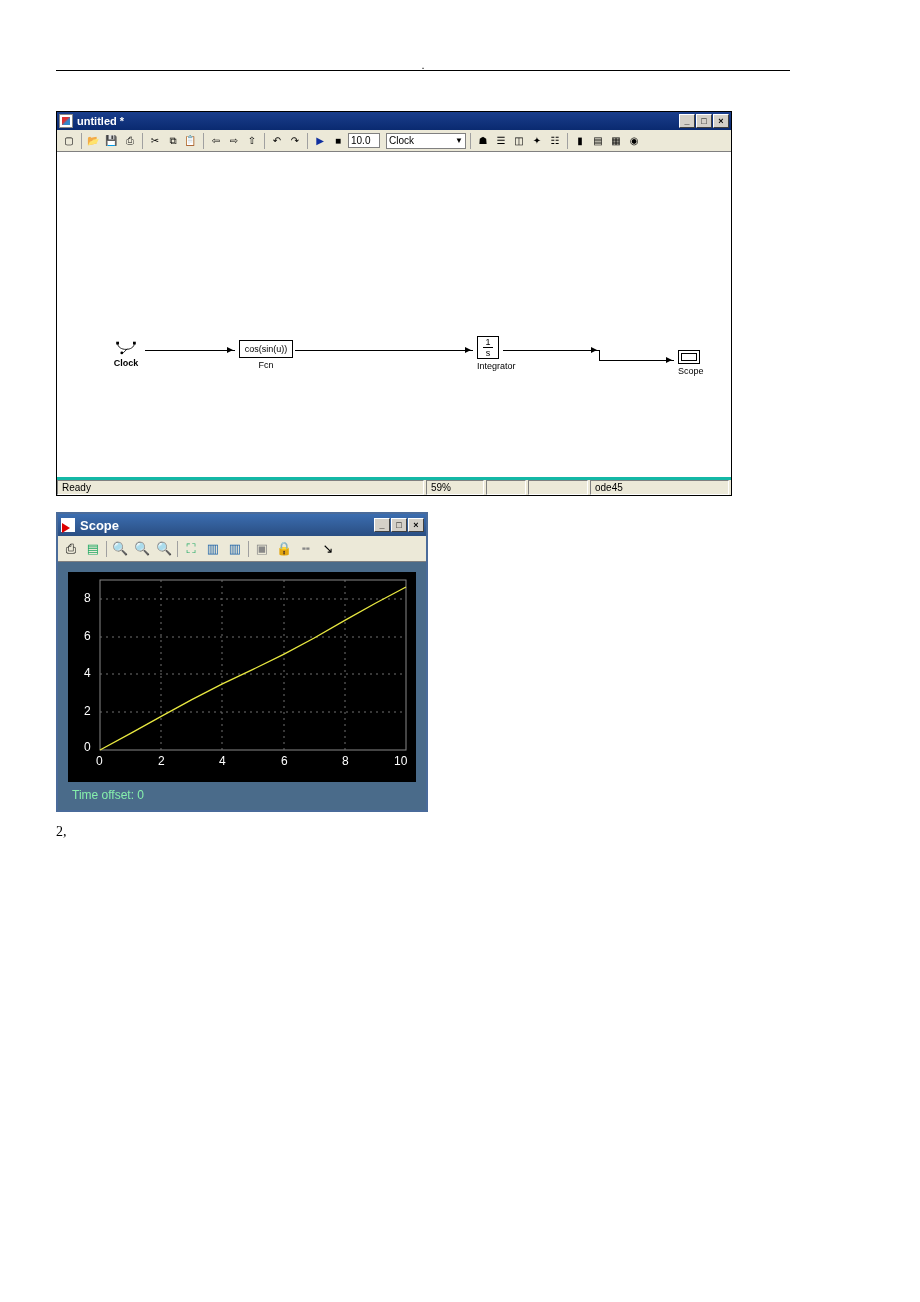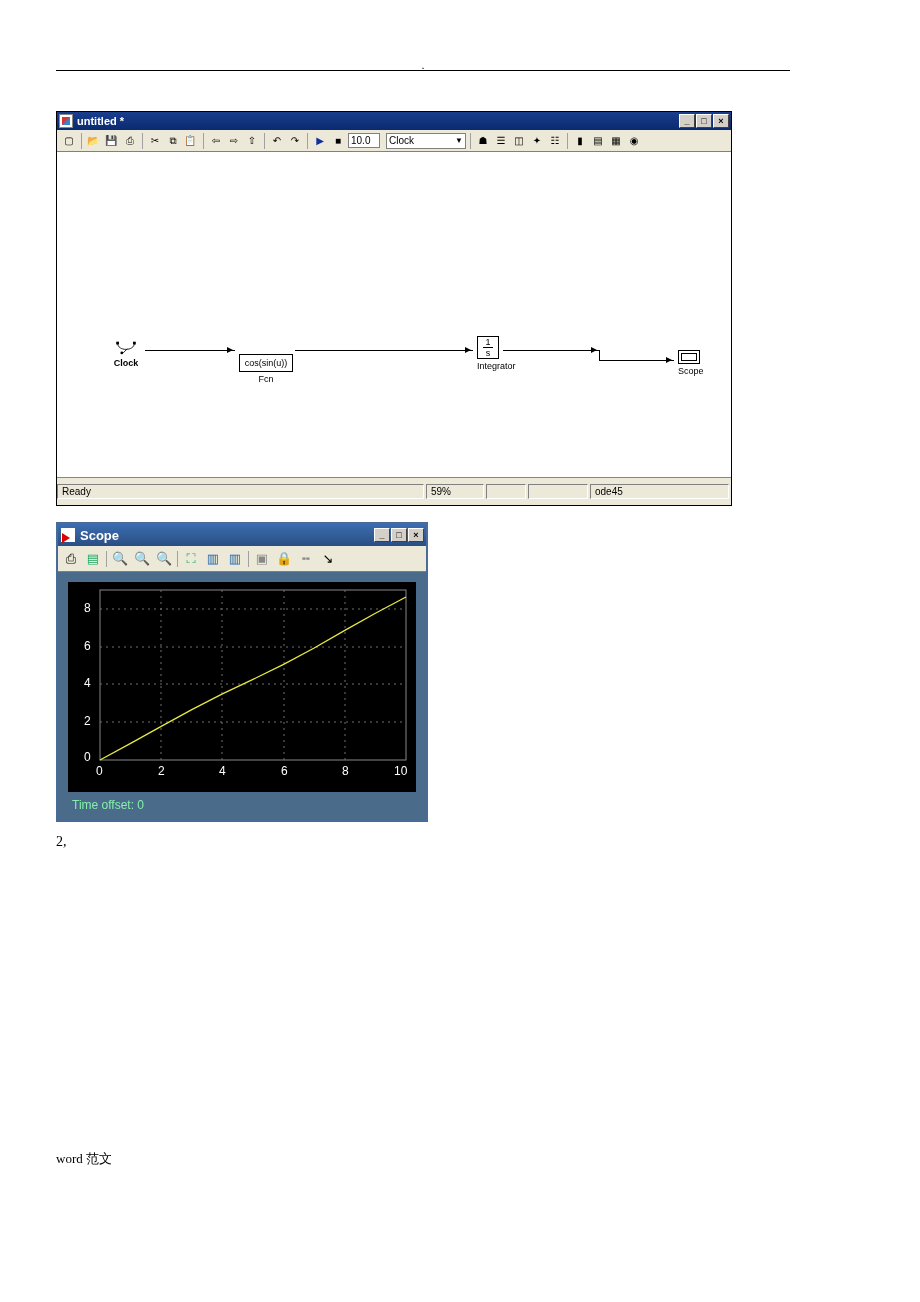--- a/index.html
+++ b/index.html
@@ -153,23 +153,23 @@
     background: #000;
   }
   .arrow::after {
     content: "";
     position: absolute;
     right: -1px; top: -3px;
     border: 3px solid transparent;
     border-left: 6px solid #000;
   }
   .sim-status {
-    height: 28px;
+    height: 18px;
     background: #ece9d8;
-    border-top: 1px solid #14b8a6;
+    border-top: 3px solid #14b8a6;
     display: flex;
     align-items: center;
     font-size: 10px;
   }
   .sim-status .cell {
     border: 1px solid #fff;
     border-top-color: #808080;
     border-left-color: #808080;
     height: 15px;
     padding: 0 4px;
@@ -320,21 +320,21 @@
             <rect x="30" y="2" width="4" height="4" fill="#000"></rect>
             <path d="M8 4 C 8 16, 32 16, 32 4" stroke="#000" fill="none" stroke-width="1.2"></path>
             <circle cx="14" cy="18" r="2" fill="#000"></circle>
             <path d="M16 18 L 22 12" stroke="#000" stroke-width="1.2"></path>
           </svg>
         </div>
         <div class="lbl">Clock</div>
       </div>
       <div class="arrow" style="left:88px; top:198px; width:90px;"></div>
 
-      <div class="block" style="left:182px; top:188px;margin-top:14px;">
+      <div class="block" style="left:182px; top:188px;">
         <div class="box" style="width:54px;">cos(sin(u))</div>
         <div class="lbl">Fcn</div>
       </div>
       <div class="arrow" style="left:238px; top:198px; width:178px;"></div>
 
       <div class="block" style="left:420px; top:184px;">
         <div class="box" style="width:22px; flex-direction:column; padding:1px 5px; line-height:8px;">
           <span>1</span>
           <span style="border-top:1px solid #000; width:10px; margin:1px 0;"></span>
           <span>s</span>
@@ -421,14 +421,13 @@
         <div class="xlabel" style="left:213px; top:182px;">6</div>
         <div class="xlabel" style="left:274px; top:182px;">8</div>
         <div class="xlabel" style="left:326px; top:182px;">10</div>
       </div>
       <div class="scope-footer">Time offset:   0</div>
     </div>
   </div>
 
   <div class="caption-2">2,</div>
 
-  <div class="footer-text">word 范文</div>
 </div>
 
 </body></html>

